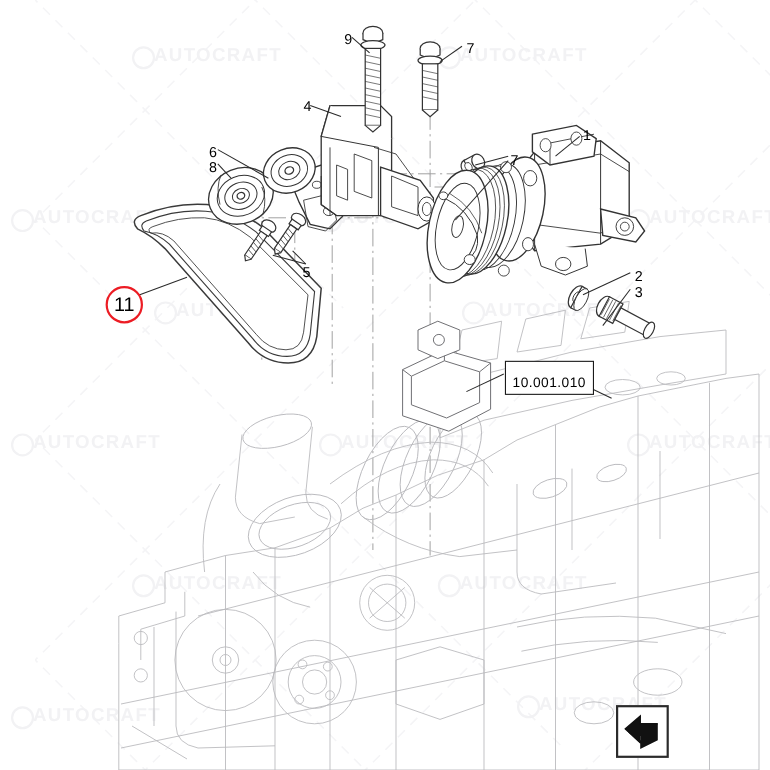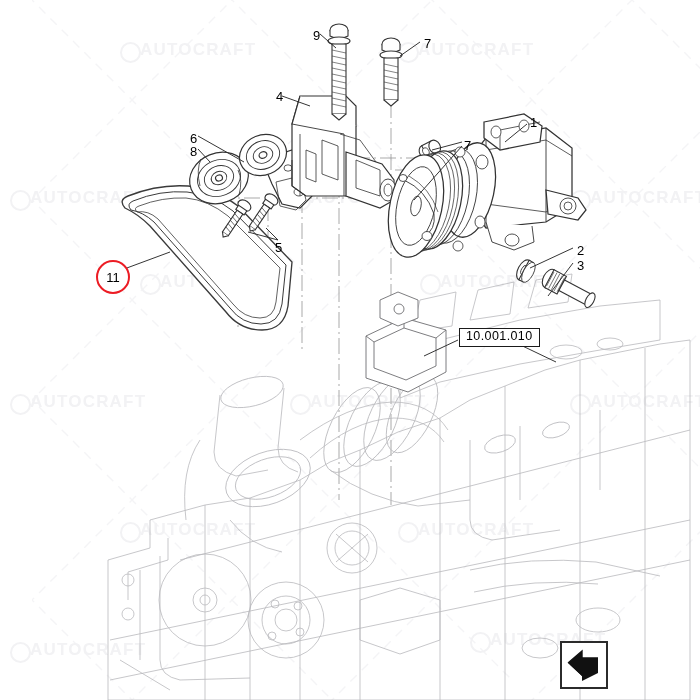--- a/index.html
+++ b/index.html
@@ -46,35 +46,35 @@
     position: absolute;
     font-size: 13px;
     color: #000000;
     font-family: "Liberation Sans", sans-serif;
     white-space: nowrap;
   }
   .ref-box {
     position: absolute;
     border: 1.5px solid #1a1a1a;
     background: #ffffff;
-    padding: 0 6px 3px 6px;
+    padding: 12px 6px 3px 6px;
     font-size: 12.5px;
     color: #000000;
     letter-spacing: 0.4px;
     white-space: nowrap;
   }
   .hl-circle {
     position: absolute;
     border: 2.6px solid #ec1c24;
     border-radius: 50%;
     background: #ffffff;
     display: flex;
     align-items: center;
     justify-content: center;
-    font-size: 13px;
+    font-size: 18px;
     color: #000000;
     text-align: center;
   }
   .dir-icon {
     position: absolute;
     border: 2px solid #2b2b2b;
     background: #ffffff;
     box-sizing: border-box;
   }
 </style>

